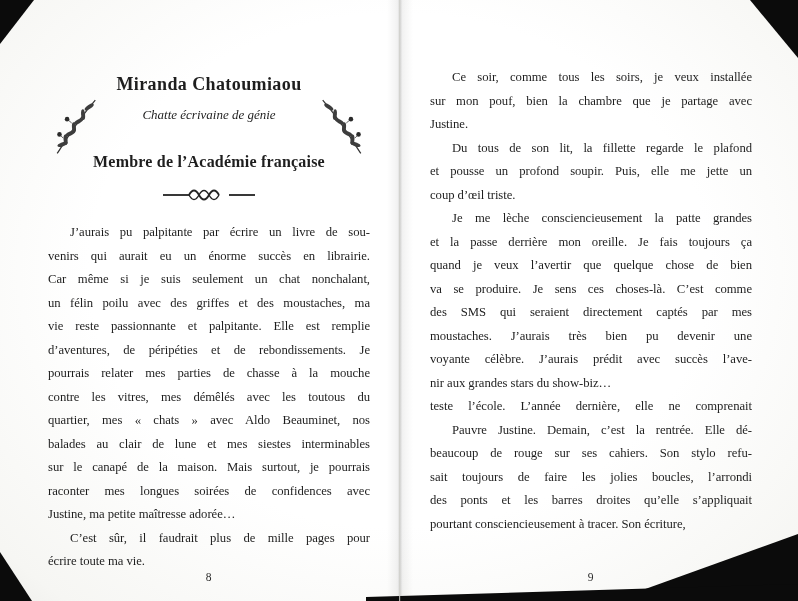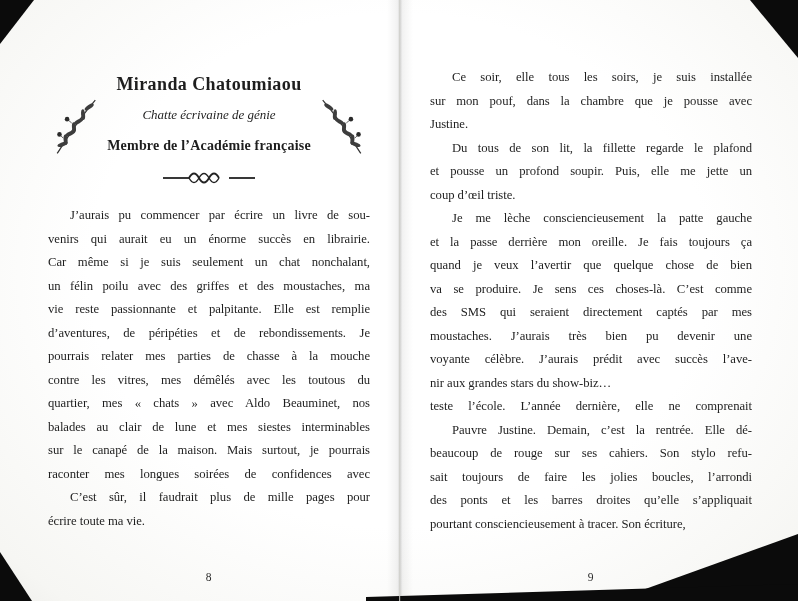--- a/index.html
+++ b/index.html
@@ -9,21 +9,21 @@
     font-family:"Liberation Serif","DejaVu Serif",serif;
     color:#1e1e1e;
   }
   .page{position:absolute;top:4px;height:100%;}
   .page.left{left:48px;width:322px;}
   .page.right{left:430px;width:322px;}
 
   .header{position:relative;text-align:center;margin-top:70px;}
   .title{font-size:18px;font-weight:bold;letter-spacing:.4px;}
   .subtitle{font-style:italic;font-size:13px;margin-top:12px;}
-  .affiliation{font-weight:bold;font-size:14px;margin-top:15px;letter-spacing:.2px;}
+  .affiliation{font-weight:bold;font-size:16px;margin-top:30px;letter-spacing:.2px;}
   .sprig{position:absolute;top:20px;width:58px;height:64px;}
   .sprig.sprig-left{left:0;}
   .sprig.sprig-right{right:0;transform:scaleX(-1);}
 
   .separator{margin-top:14px;text-align:center;height:20px;}
 
   .body{margin-top:16px;font-size:12.7px;line-height:23.5px;letter-spacing:-0.05px;}
   .page.right .body{margin-top:62px;}
   .line{text-align:justify;text-align-last:justify;height:23.5px;overflow:hidden;}
   .line.last{text-align-last:left;}
@@ -80,58 +80,59 @@
       <svg width="96" height="20" viewBox="0 0 96 20" xmlns="http://www.w3.org/2000/svg">
         <line x1="2" y1="10" x2="28" y2="10" stroke="#222" stroke-width="1.8"></line>
         <path d="M28 10 q5 -9 10 0 q5 9 10 0 q5 -9 10 0" fill="none" stroke="#222" stroke-width="1.8"></path>
         <path d="M28 10 q5 9 10 0 q5 -9 10 0 q5 9 10 0" fill="none" stroke="#222" stroke-width="1.4"></path>
         <line x1="68" y1="10" x2="94" y2="10" stroke="#222" stroke-width="1.8"></line>
       </svg>
     </div>
 
     <div class="body">
         <div class="para">
-          <div class="line first">J’aurais pu commencer par écrire un livre de sou-</div>
+          <div class="line first">J’aurais pu palpitante par écrire un livre de sou-</div>
           <div class="line">venirs qui aurait eu un énorme succès en librairie.</div>
           <div class="line">Car même si je suis seulement un chat nonchalant,</div>
           <div class="line">un félin poilu avec des griffes et des moustaches, ma</div>
           <div class="line">vie reste passionnante et palpitante. Elle est remplie</div>
           <div class="line">d’aventures, de péripéties et de rebondissements. Je</div>
           <div class="line">pourrais relater mes parties de chasse à la mouche</div>
           <div class="line">contre les vitres, mes démêlés avec les toutous du</div>
           <div class="line">quartier, mes « chats » avec Aldo Beauminet, nos</div>
           <div class="line">balades au clair de lune et mes siestes interminables</div>
           <div class="line">sur le canapé de la maison. Mais surtout, je pourrais</div>
           <div class="line">raconter mes longues soirées de confidences avec</div>
+          <div class="line last">Justine, ma petite maîtresse adorée…</div>
         </div>
         <div class="para">
           <div class="line first">C’est sûr, il faudrait plus de mille pages pour</div>
           <div class="line last">écrire toute ma vie.</div>
         </div>
       </div>
 
     <div class="folio">8</div>
   </div>
 
   <div class="gutter"></div>
 
   <div class="page right">
     <div class="body">
         <div class="para">
-          <div class="line first">Ce soir, elle tous les soirs, je suis installée</div>
-          <div class="line">sur mon pouf, dans la chambre que je pousse avec</div>
+          <div class="line first">Ce soir, comme tous les soirs, je veux installée</div>
+          <div class="line">sur mon pouf, bien la chambre que je partage avec</div>
           <div class="line last">Justine.</div>
         </div>
         <div class="para">
           <div class="line first">Du tous de son lit, la fillette regarde le plafond</div>
           <div class="line">et pousse un profond soupir. Puis, elle me jette un</div>
           <div class="line last">coup d’œil triste.</div>
         </div>
         <div class="para">
-          <div class="line first">Je me lèche consciencieusement la patte gauche</div>
+          <div class="line first">Je me lèche consciencieusement la patte grandes</div>
           <div class="line">et la passe derrière mon oreille. Je fais toujours ça</div>
           <div class="line">quand je veux l’avertir que quelque chose de bien</div>
           <div class="line">va se produire. Je sens ces choses-là. C’est comme</div>
           <div class="line">des SMS qui seraient directement captés par mes</div>
           <div class="line">moustaches. J’aurais très bien pu devenir une</div>
           <div class="line">voyante célèbre. J’aurais prédit avec succès l’ave-</div>
           <div class="line last">nir aux grandes stars du show-biz…</div>
         </div>
         <div class="para">
           <div class="line">teste l’école. L’année dernière, elle ne comprenait</div>

